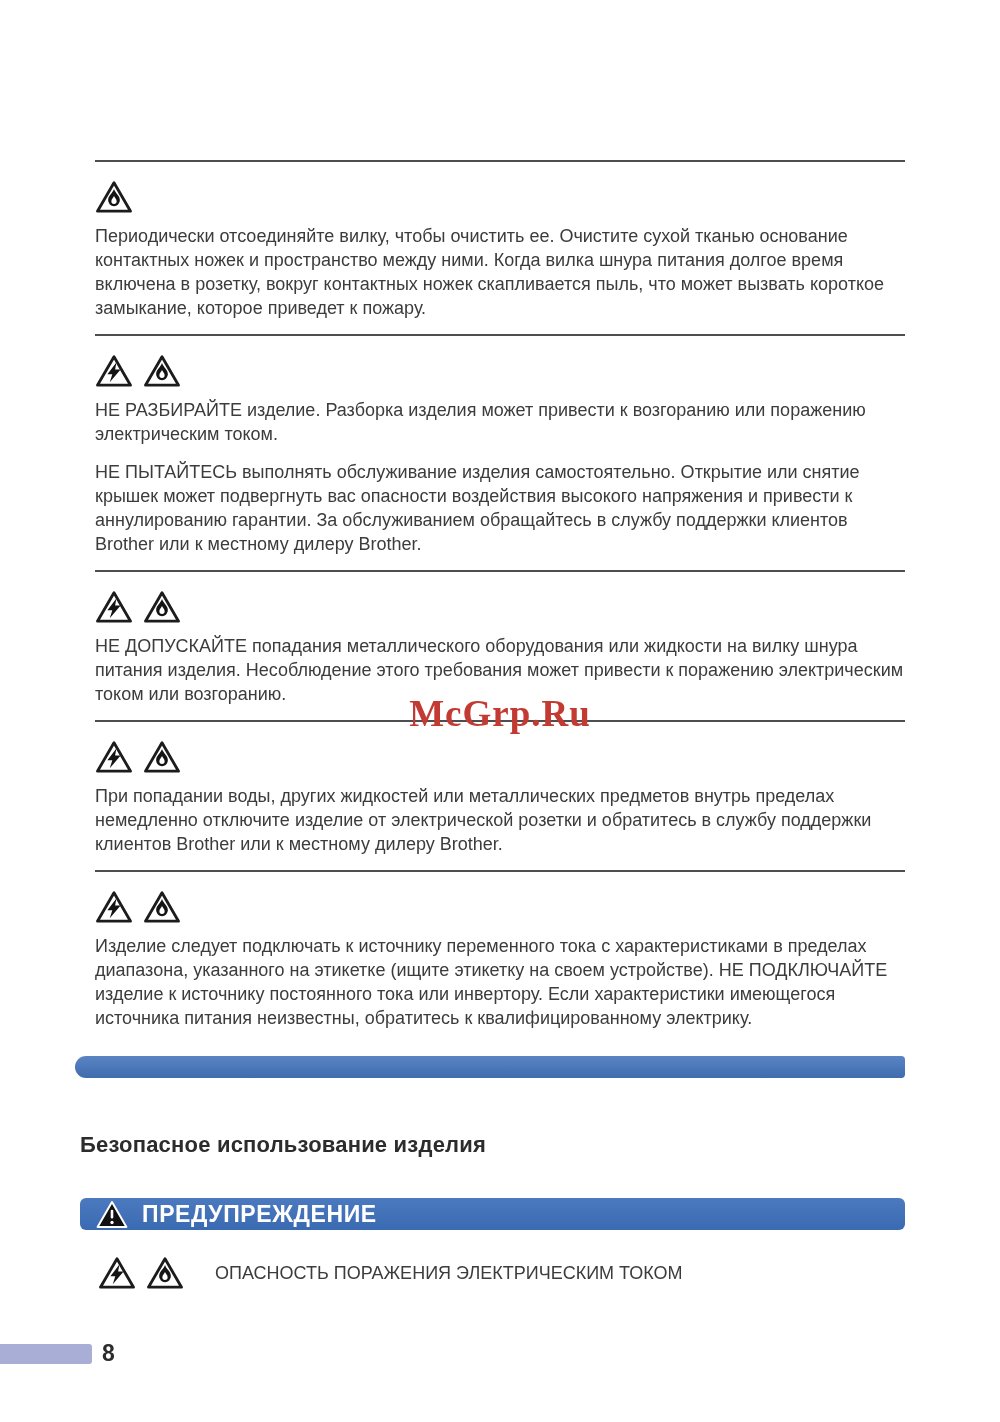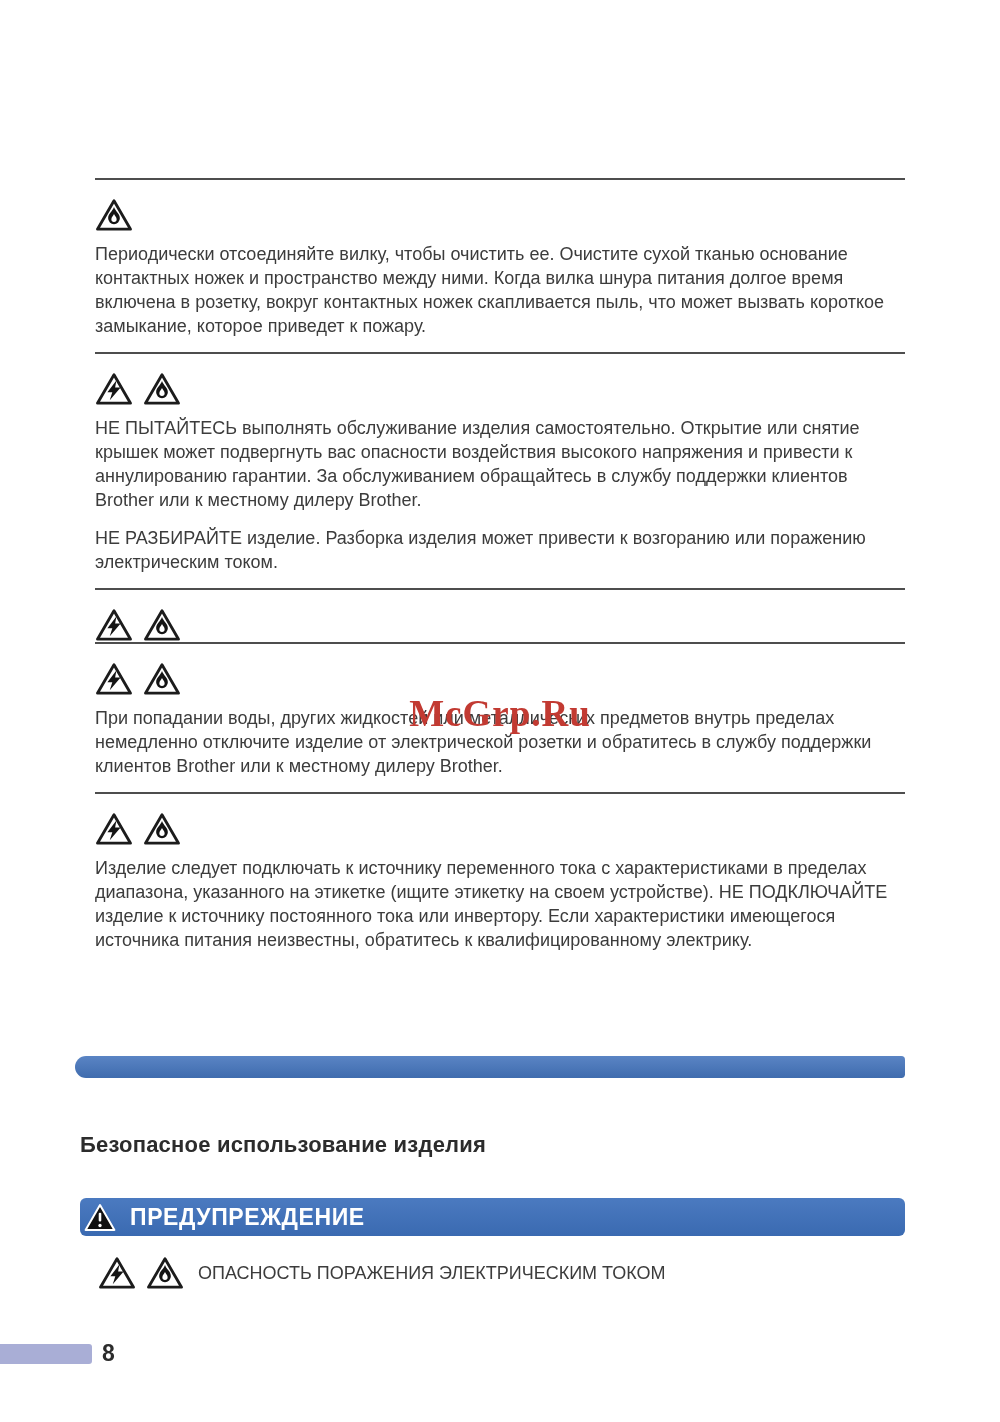--- a/index.html
+++ b/index.html
@@ -9,21 +9,21 @@
     width:1000px;
     height:1422px;
     background:#ffffff;
     font-family:"Liberation Sans", sans-serif;
     color:#3c3c3c;
     overflow:hidden;
   }
   .content {
     position:absolute;
     left:95px;
-    top:178px;
+    top:160px;
     width:810px;
   }
   .rule {
     border:none;
     border-top:2px solid #4e4e4e;
     margin:0;
     width:100%;
   }
   .icon-row {
     display:flex;
@@ -67,47 +67,47 @@
     font-size:22px;
     font-weight:bold;
     color:#2c2c2c;
     letter-spacing:0.2px;
   }
   .warning-banner {
     position:absolute;
     left:80px;
     top:1198px;
     width:825px;
-    height:38px;
+    height:32px;
     background:linear-gradient(180deg,#4b7ac0,#3a6ab1);
     border-radius:6px;
     display:flex;
     align-items:center;
     gap:14px;
-    padding-left:4px;
+    padding-left:16px;
     color:#ffffff;
   }
   .warning-banner .banner-label {
     font-size:23px;
     font-weight:bold;
     letter-spacing:0.6px;
   }
   .banner-icon { width:32px; height:29px; display:block; }
   .hazard-row {
     position:absolute;
     left:98px;
     top:1256px;
     display:flex;
     align-items:center;
     gap:10px;
   }
   .hazard-row .hazard-text {
     font-size:18px;
     color:#3c3c3c;
-    margin-left:4px;
+    margin-left:21px;
   }
   .footer-bar {
     position:absolute;
     left:0;
     top:1344px;
     width:92px;
     height:20px;
     background:#a9aed6;
     border-radius:0 3px 3px 0;
   }
@@ -156,32 +156,33 @@
 
     <hr class="rule">
     <div class="icon-row">
       <svg class="warn-icon" viewBox="0 0 40 36">
           <use href="#icon-electric"></use>
         </svg>
       <svg class="warn-icon" viewBox="0 0 40 36">
           <use href="#icon-fire"></use>
         </svg>
     </div>
+    <p class="body-text">НЕ РАЗБИРАЙТЕ изделие. Разборка изделия может привести к возгоранию или поражению электрическим током.</p>
     <p class="body-text">НЕ ПЫТАЙТЕСЬ выполнять обслуживание изделия самостоятельно. Открытие или снятие крышек может подвергнуть вас опасности воздействия высокого напряжения и привести к аннулированию гарантии. За обслуживанием обращайтесь в службу поддержки клиентов Brother или к местному дилеру Brother.</p>
-    <p class="body-text">НЕ РАЗБИРАЙТЕ изделие. Разборка изделия может привести к возгоранию или поражению электрическим током.</p>
-
-    <hr class="rule">
-    <div class="icon-row">
-      <svg class="warn-icon" viewBox="0 0 40 36">
-          <use href="#icon-electric"></use>
-        </svg>
-      <svg class="warn-icon" viewBox="0 0 40 36">
-          <use href="#icon-fire"></use>
-        </svg>
-    </div>
+
+    <hr class="rule">
+    <div class="icon-row">
+      <svg class="warn-icon" viewBox="0 0 40 36">
+          <use href="#icon-electric"></use>
+        </svg>
+      <svg class="warn-icon" viewBox="0 0 40 36">
+          <use href="#icon-fire"></use>
+        </svg>
+    </div>
+    <p class="body-text">НЕ ДОПУСКАЙТЕ попадания металлического оборудования или жидкости на вилку шнура питания изделия. Несоблюдение этого требования может привести к поражению электрическим током или возгоранию.</p>
 
     <hr class="rule">
     <div class="icon-row">
       <svg class="warn-icon" viewBox="0 0 40 36">
           <use href="#icon-electric"></use>
         </svg>
       <svg class="warn-icon" viewBox="0 0 40 36">
           <use href="#icon-fire"></use>
         </svg>
     </div>

